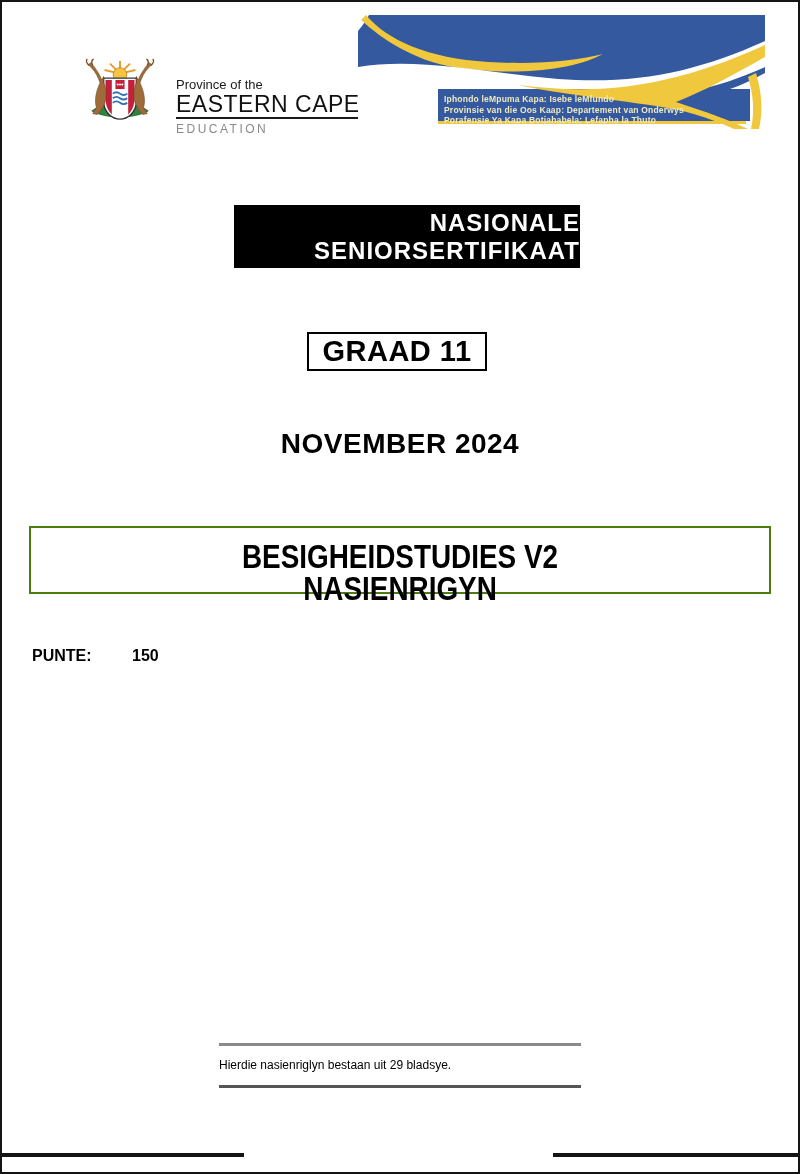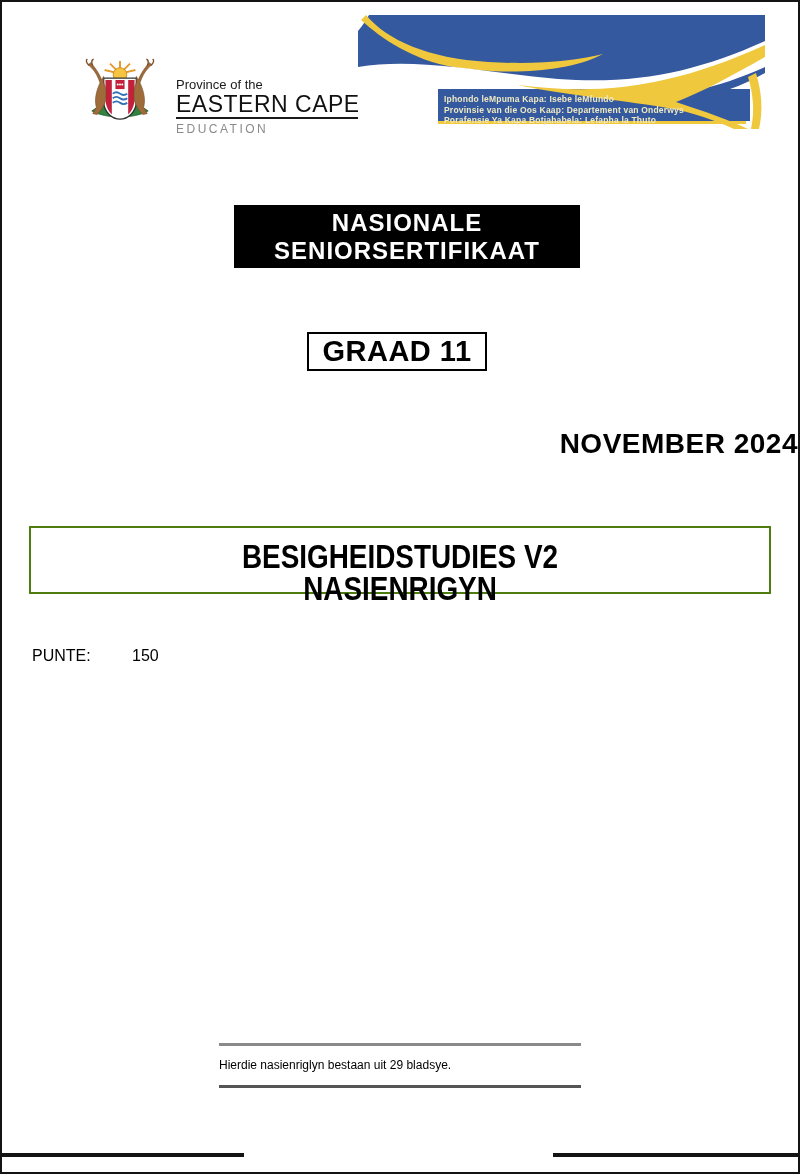--- a/index.html
+++ b/index.html
@@ -29,42 +29,42 @@
   .banner{position:absolute;left:356px;top:13px;width:407px;height:114px;}
   .banner svg{position:absolute;left:0;top:0;}
   .banner-text{
     position:absolute;left:86px;top:79px;
     font-size:8.5px;font-weight:bold;line-height:10.5px;
     color:#efe9c2;white-space:nowrap;letter-spacing:.2px;
   }
   
   .cert-title{
     position:absolute;left:232px;top:203px;width:346px;height:63px;
-    background:#000;color:#fff;text-align:center;
+    background:#000;color:#fff;text-align:right;
     font-weight:bold;font-size:24px;line-height:28px;
     letter-spacing:1px;padding-top:4px;box-sizing:border-box;
   }
   .grade-box{
     position:absolute;left:305px;top:330px;width:180px;height:39px;
     border:2px solid #000;box-sizing:border-box;
     text-align:center;font-weight:bold;font-size:29px;line-height:34px;
     letter-spacing:.5px;
   }
   .session{
     position:absolute;left:0;top:426px;width:100%;
-    text-align:right;font-weight:bold;font-size:28px;letter-spacing:.5px;
+    text-align:center;font-weight:bold;font-size:28px;letter-spacing:.5px;
   }
   .subject-box{
     position:absolute;left:27px;top:524px;width:742px;height:68px;
     border:2px solid #4d7c0f;box-sizing:border-box;
     text-align:center;font-weight:bold;font-size:34px;line-height:32px;
     padding-top:12px;
   }
   .subject-inner{transform:scaleX(.82);transform-origin:50% 50%;}
-  .marks{position:absolute;left:30px;top:645px;font-size:16px;font-weight:normal;}
+  .marks{position:absolute;left:30px;top:645px;font-size:16px;font-weight:bold;}
   .marks-label{display:inline-block;width:100px;}
   
   .footer-note{
     position:absolute;left:217px;top:1041px;width:362px;
     border-top:3px solid #8a8a8a;border-bottom:3px solid #555;
     padding:12px 0 13px;text-align:left;font-size:12px;color:#000000;
     box-sizing:border-box;
   }
   .bottom-bar{position:absolute;height:4px;background:#141414;top:1151px;}
   .bottom-bar.left{left:0;width:242px;}

